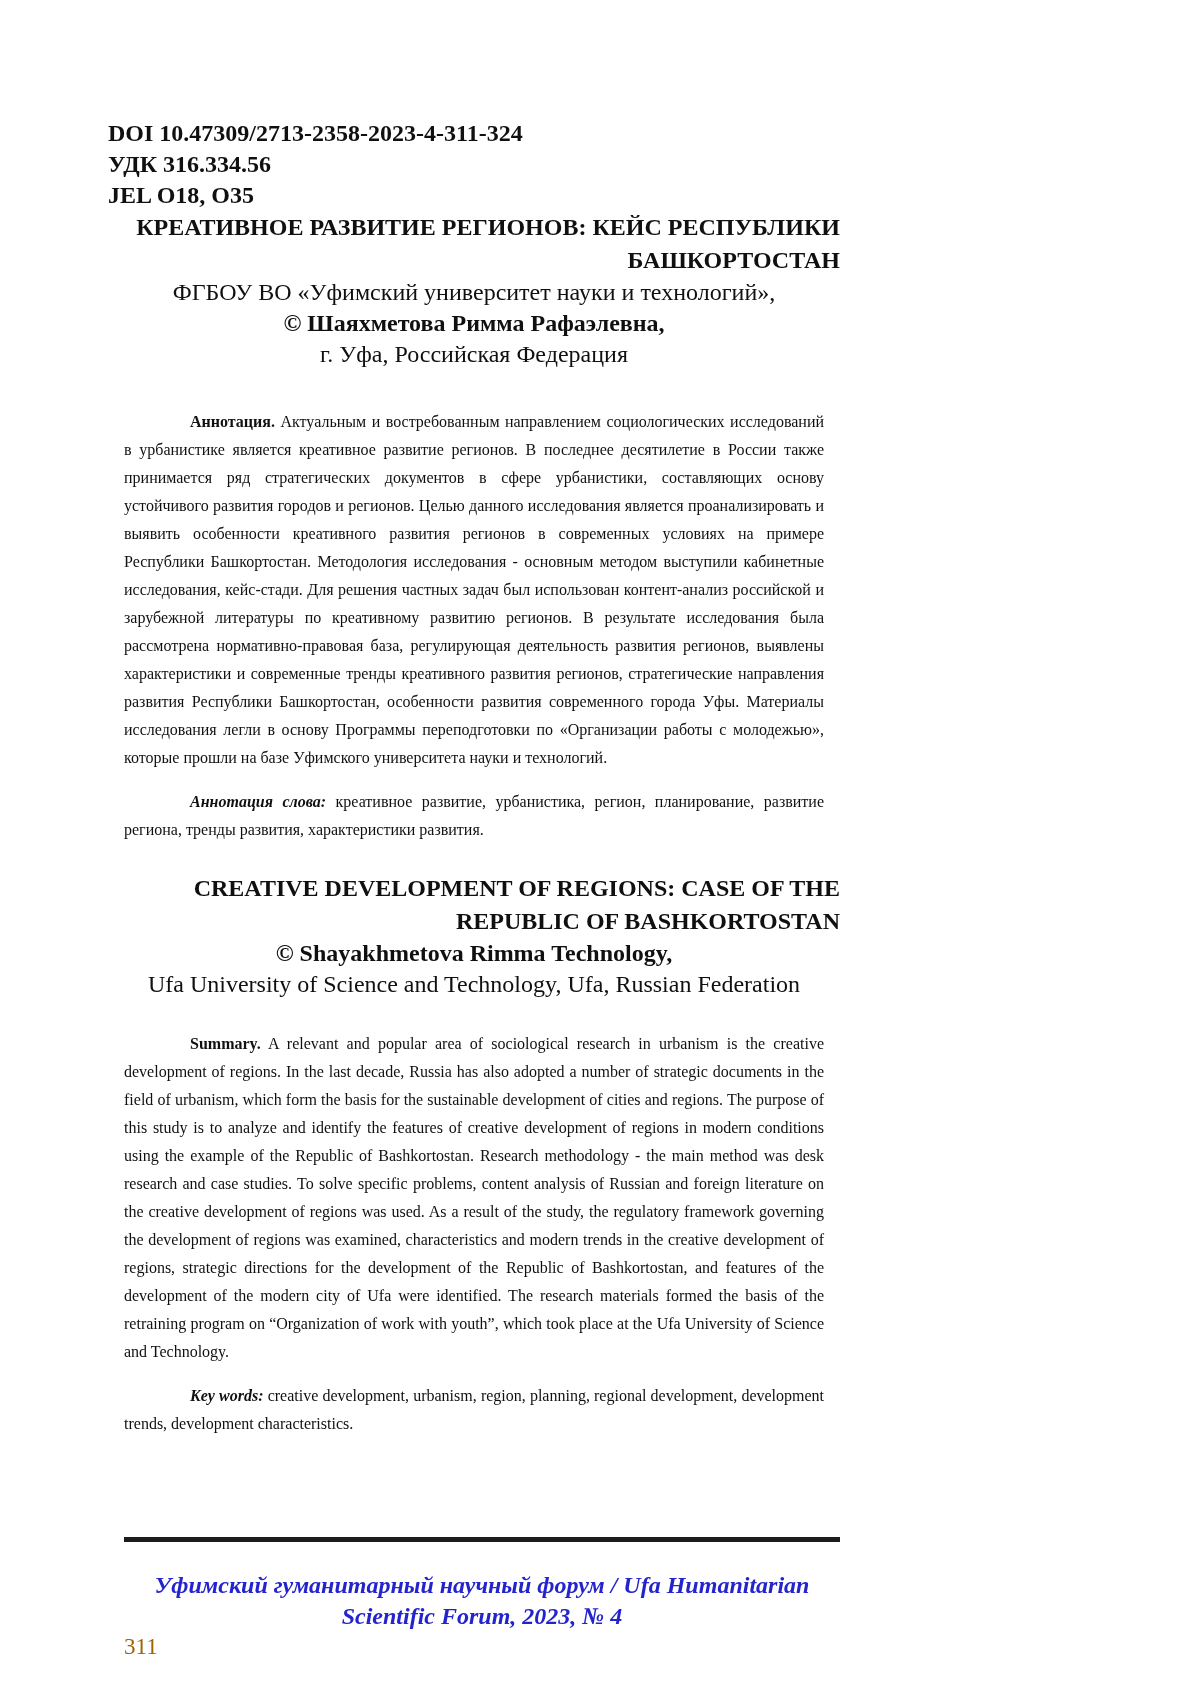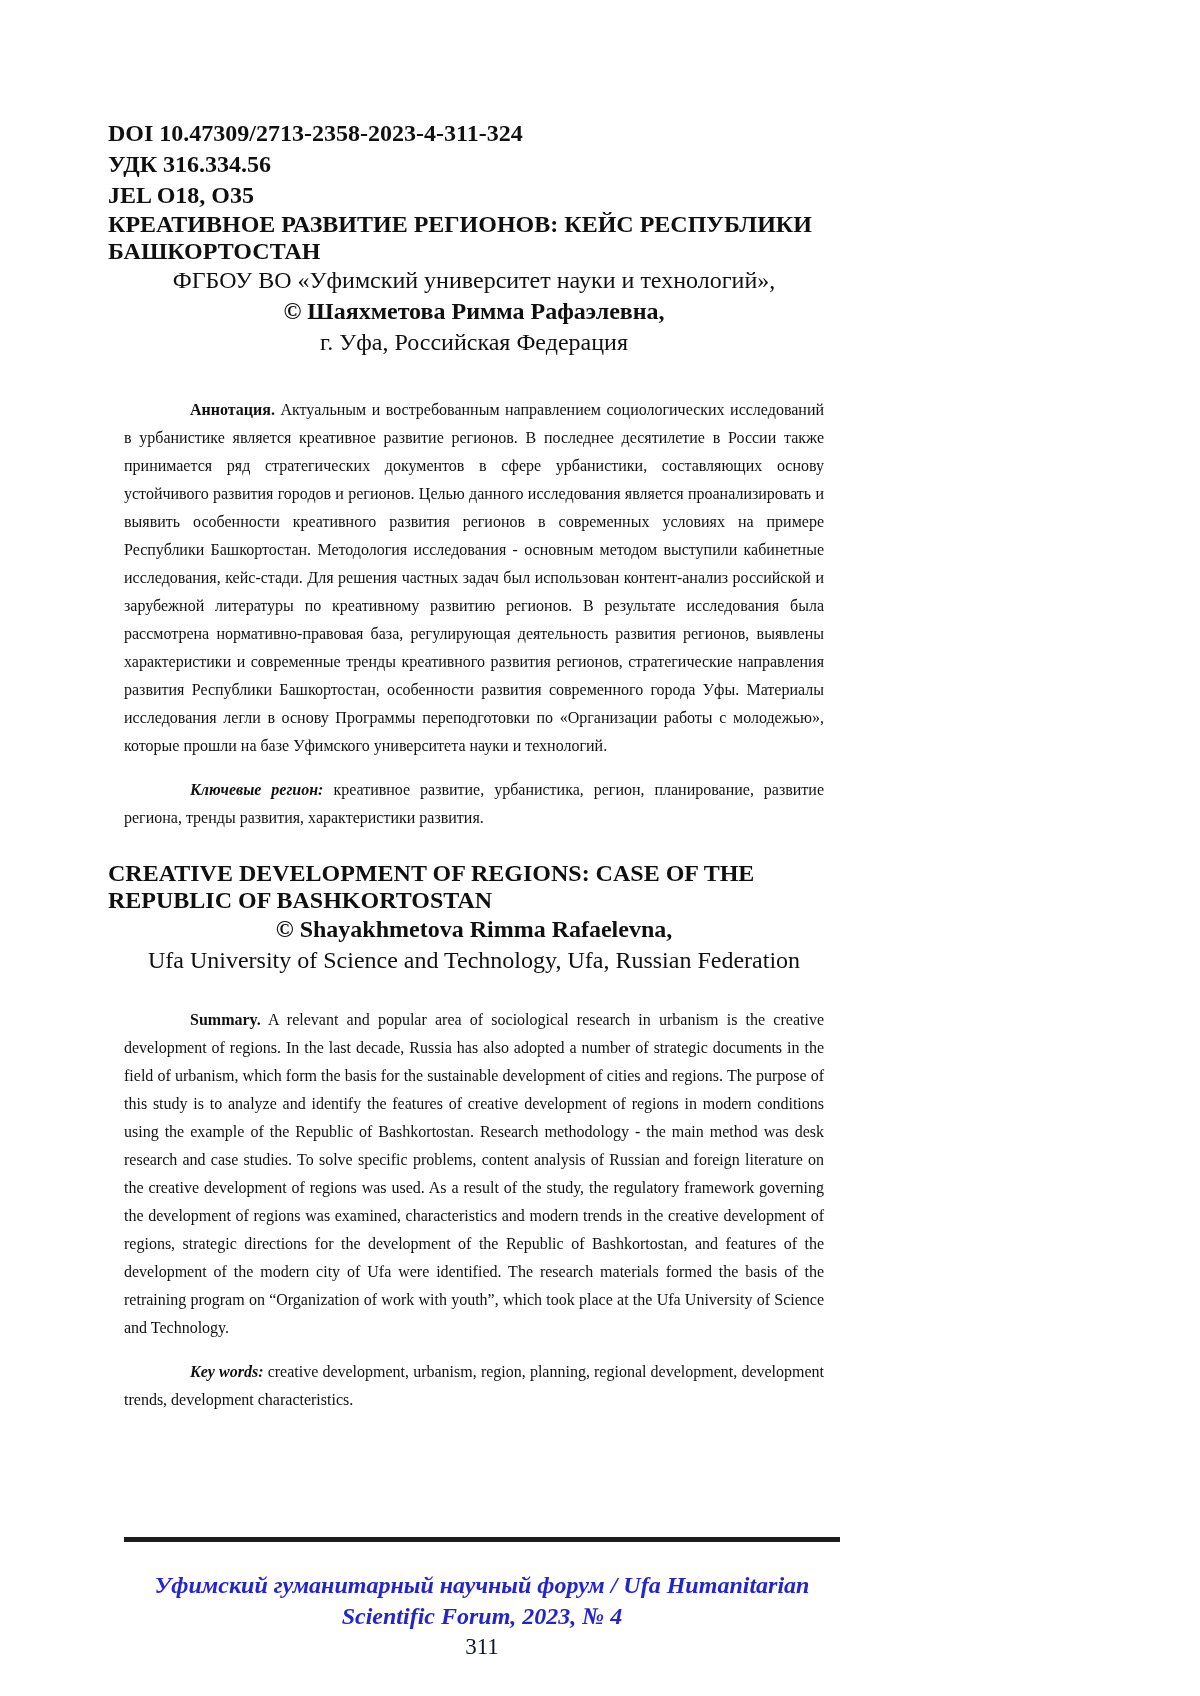--- a/index.html
+++ b/index.html
@@ -26,22 +26,22 @@
     font-size: 24px;
     line-height: 31px;
     text-align: left;
     font-weight: bold;
   }
   .bold { font-weight: bold; }
   .italic { font-style: italic; }
   .title {
     font-size: 24px;
     font-weight: bold;
-    text-align: left;
-    line-height: 27px;
+    text-align: right;
+    line-height: 33px;
     margin: 0 auto;
   }
   .title-ru { max-width: 830px; }
   .title-en { max-width: 900px; margin-top: 28px; }
   .center-line {
     font-size: 24px;
     line-height: 31px;
     text-align: center;
   }
   .par {
@@ -66,24 +66,24 @@
   .journal {
     margin-top: 28px;
     text-align: center;
     font-size: 24px;
     line-height: 31px;
     font-weight: bold;
     font-style: italic;
     color: #2424cf;
   }
   .pagenum {
-    text-align: center;
+    text-align: left;
     font-size: 23px;
     line-height: 30px;
-    color: #0f172a;
+    color: #a16207;
   }
 </style>
 </head>
 <body>
 
 <div class="page">
   <div class="content">
 
     <div class="meta-line bold">DOI 10.47309/2713-2358-2023-4-311-324</div>
     <div class="meta-line">УДК 316.334.56</div>
@@ -92,26 +92,26 @@
     <h1 class="title title-ru">КРЕАТИВНОЕ РАЗВИТИЕ РЕГИОНОВ: КЕЙС РЕСПУБЛИКИ БАШКОРТОСТАН</h1>
     <div class="center-line">ФГБОУ ВО «Уфимский университет науки и технологий»,</div>
     <div class="center-line bold">© Шаяхметова Римма Рафаэлевна,</div>
     <div class="center-line">г. Уфа, Российская Федерация</div>
 
     <p class="par abstract-par">
       <span class="bold">Аннотация.</span>
       <span>Актуальным и востребованным направлением социологических исследований в урбанистике является креативное развитие регионов. В последнее десятилетие в России также принимается ряд стратегических документов в сфере урбанистики, составляющих основу устойчивого развития городов и регионов. Целью данного исследования является проанализировать и выявить особенности креативного развития регионов в современных условиях на примере Республики Башкортостан. Методология исследования - основным методом выступили кабинетные исследования, кейс-стади. Для решения частных задач был использован контент-анализ российской и зарубежной литературы по креативному развитию регионов. В результате исследования была рассмотрена нормативно-правовая база, регулирующая деятельность развития регионов, выявлены характеристики и современные тренды креативного развития регионов, стратегические направления развития Республики Башкортостан, особенности развития современного города Уфы. Материалы исследования легли в основу Программы переподготовки по «Организации работы с молодежью», которые прошли на базе Уфимского университета науки и технологий.</span>
     </p>
     <p class="par">
-      <span class="bold italic">Ключевые регион:</span>
+      <span class="bold italic">Аннотация слова:</span>
       <span>креативное развитие, урбанистика, регион, планирование, развитие региона, тренды развития, характеристики развития.</span>
     </p>
 
     <h2 class="title title-en">CREATIVE DEVELOPMENT OF REGIONS: CASE OF THE REPUBLIC OF BASHKORTOSTAN</h2>
-    <div class="center-line bold">© Shayakhmetova Rimma Rafaelevna,</div>
+    <div class="center-line bold">© Shayakhmetova Rimma Technology,</div>
     <div class="center-line">Ufa University of Science and Technology, Ufa, Russian Federation</div>
 
     <p class="par summary-par">
       <span class="bold">Summary.</span>
       <span>A relevant and popular area of sociological research in urbanism is the creative development of regions. In the last decade, Russia has also adopted a number of strategic documents in the field of urbanism, which form the basis for the sustainable development of cities and regions. The purpose of this study is to analyze and identify the features of creative development of regions in modern conditions using the example of the Republic of Bashkortostan. Research methodology - the main method was desk research and case studies. To solve specific problems, content analysis of Russian and foreign literature on the creative development of regions was used. As a result of the study, the regulatory framework governing the development of regions was examined, characteristics and modern trends in the creative development of regions, strategic directions for the development of the Republic of Bashkortostan, and features of the development of the modern city of Ufa were identified. The research materials formed the basis of the retraining program on “Organization of work with youth”, which took place at the Ufa University of Science and Technology.</span>
     </p>
     <p class="par">
       <span class="bold italic">Key words:</span>
       <span>creative development, urbanism, region, planning, regional development, development trends, development characteristics.</span>
     </p>

